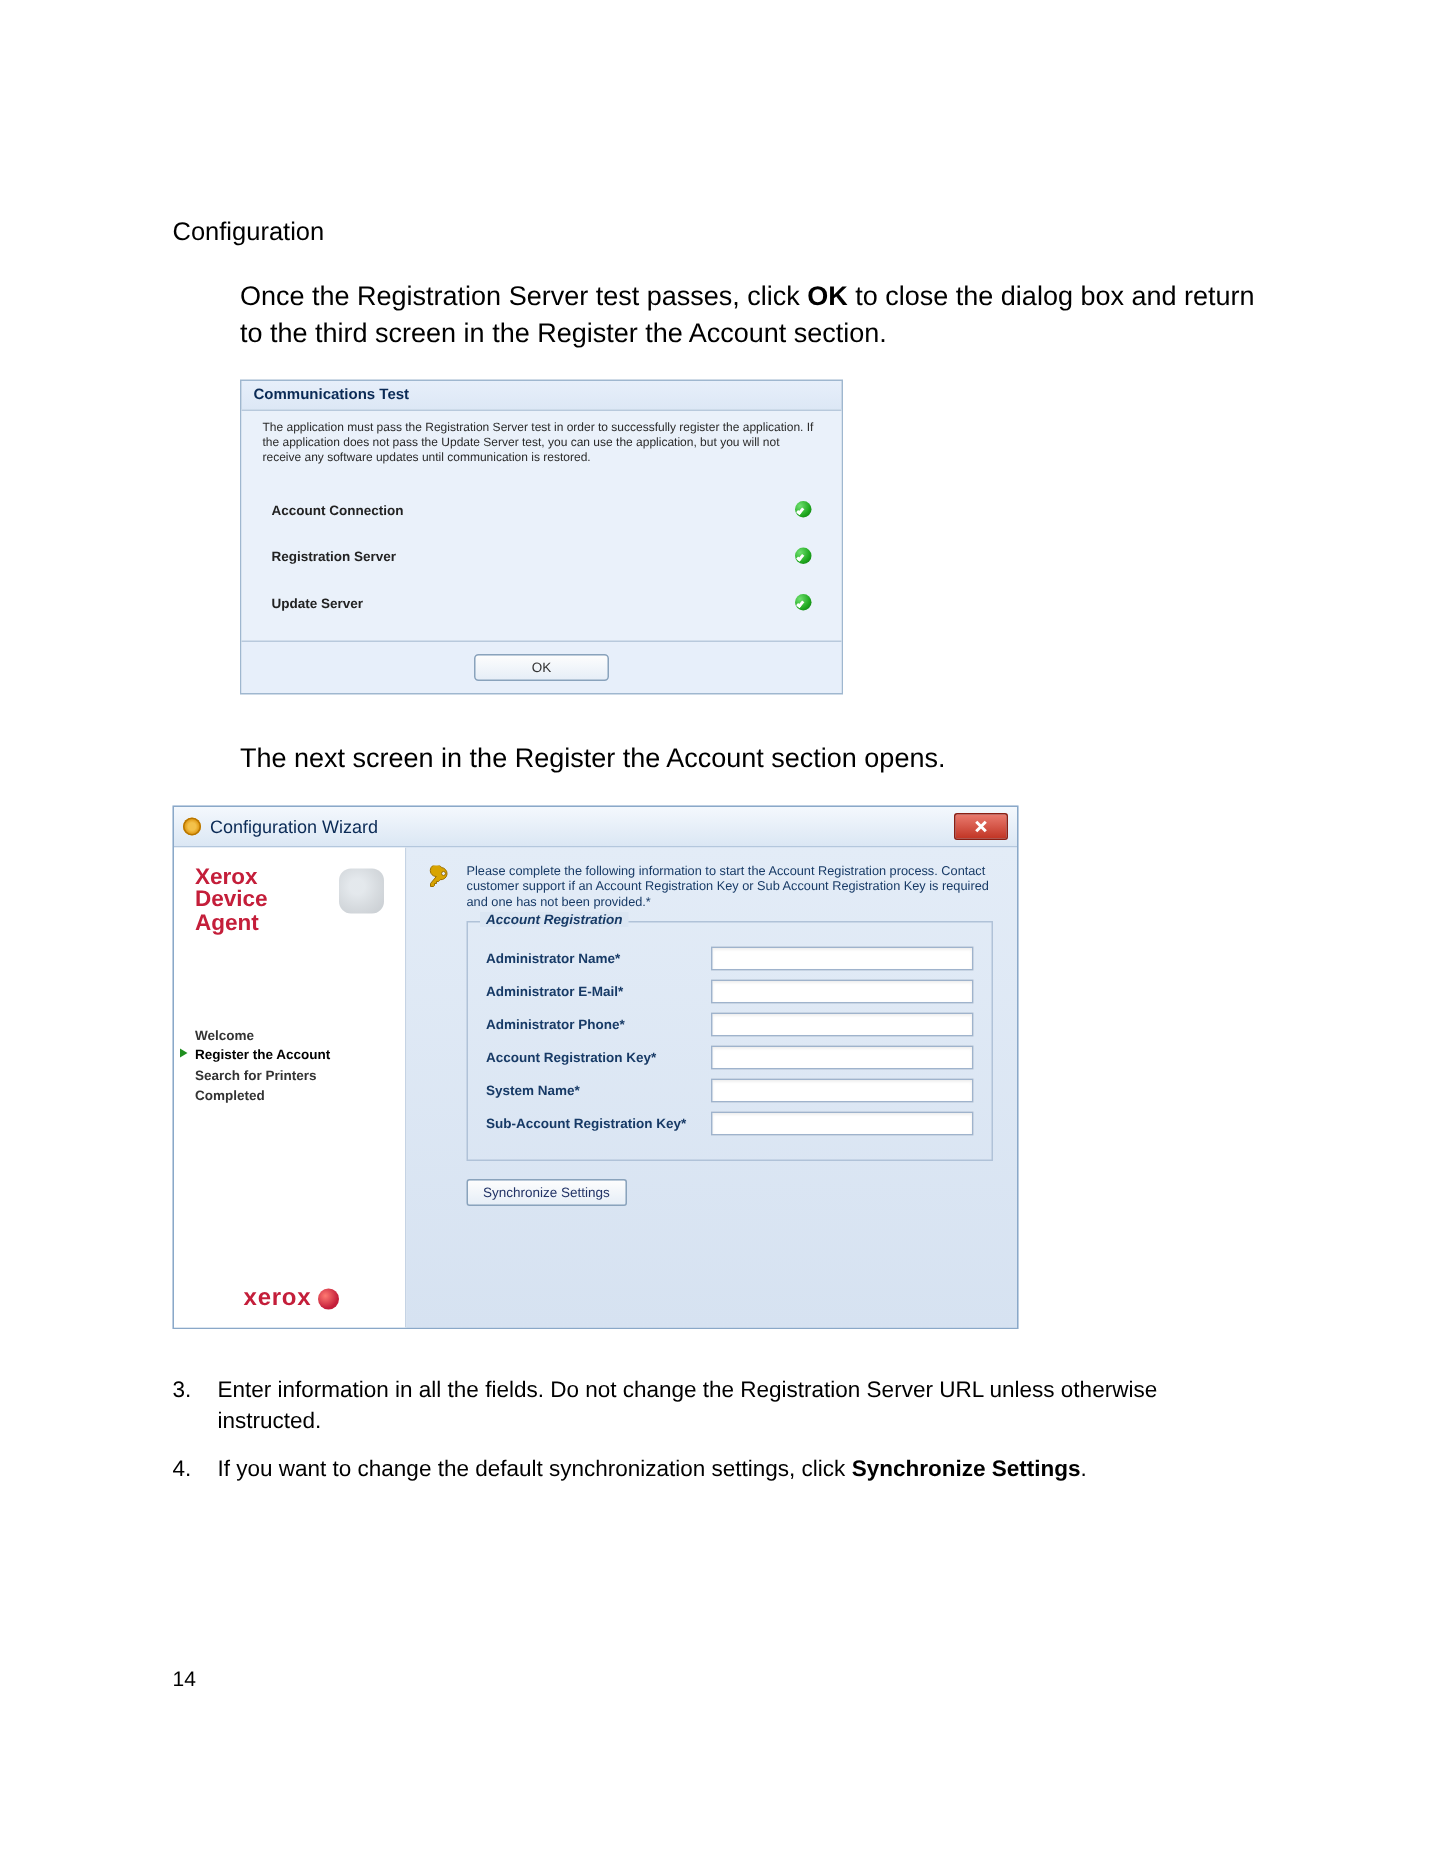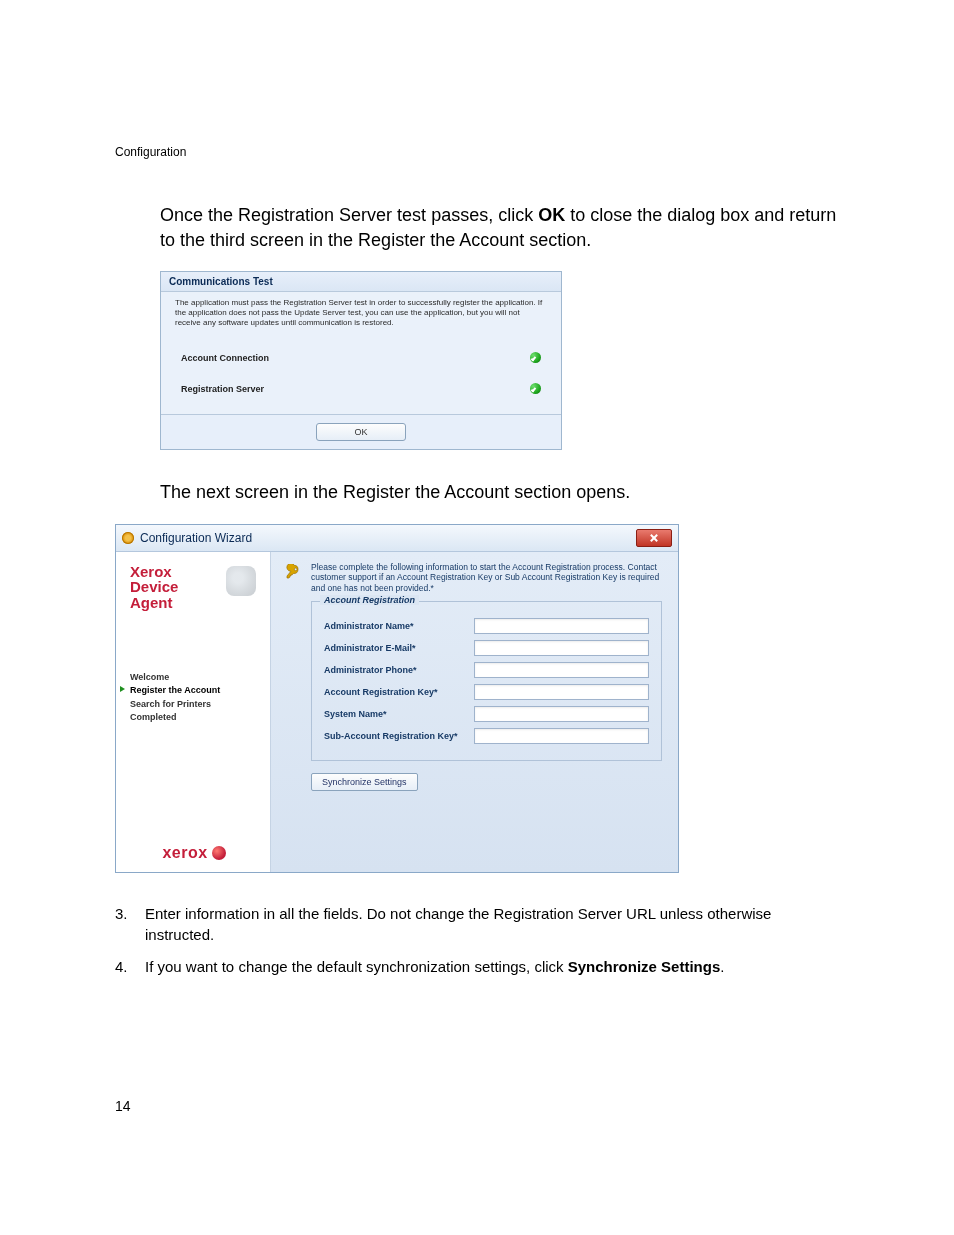--- a/index.html
+++ b/index.html
@@ -9,22 +9,22 @@
     font-family: Arial, Helvetica, sans-serif;
     color: #000;
     width: 954px;
   }
   .page {
     padding: 145px 115px 60px 115px;
     box-sizing: border-box;
     width: 954px;
   }
   .section-header {
-    font-size: 12px;
-    margin-bottom: 44px;
+    font-size: 17px;
+    margin-bottom: 20px;
   }
   .body-para {
     font-size: 18px;
     line-height: 1.4;
     margin: 0 0 18px 45px;
   }
   .bold { font-weight: bold; }
 
   
   .comm-dialog {
@@ -272,20 +272,24 @@
   <div class="comm-dialog">
     <div class="comm-title">Communications Test</div>
     <div class="comm-body">
       <div class="comm-desc">The application must pass the Registration Server test in order to successfully register the application. If the application does not pass the Update Server test, you can use the application, but you will not receive any software updates until communication is restored.</div>
       <div class="test-row">
         <span>Account Connection</span>
         <span class="status-pass"></span>
       </div>
       <div class="test-row">
         <span>Registration Server</span>
+        <span class="status-pass"></span>
+      </div>
+      <div class="test-row">
+        <span>Update Server</span>
         <span class="status-pass"></span>
       </div>
     </div>
     <div class="comm-footer">
       <span class="win-btn">OK</span>
     </div>
   </div>
 
   <p class="body-para">The next screen in the Register the Account section opens.</p>
 

